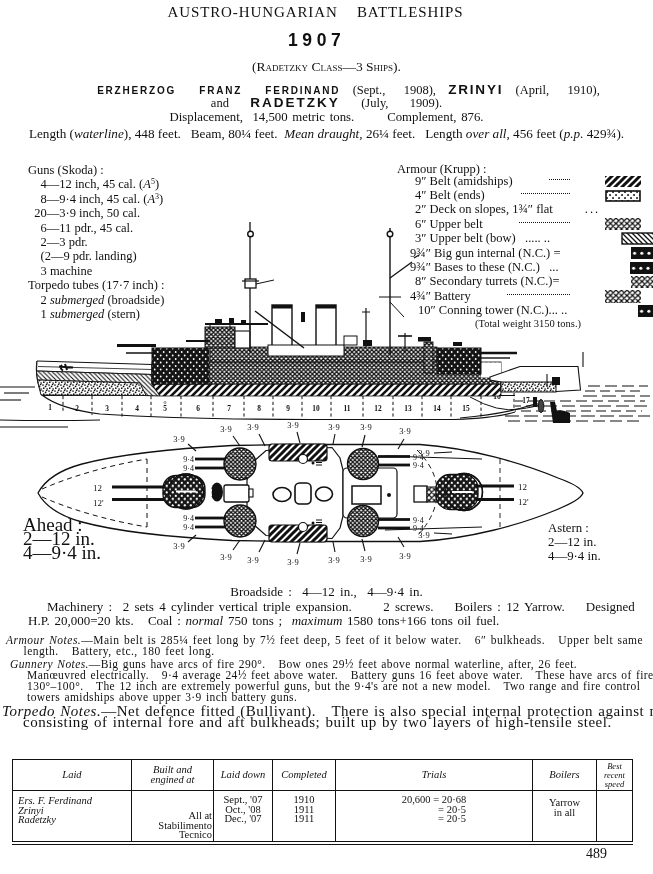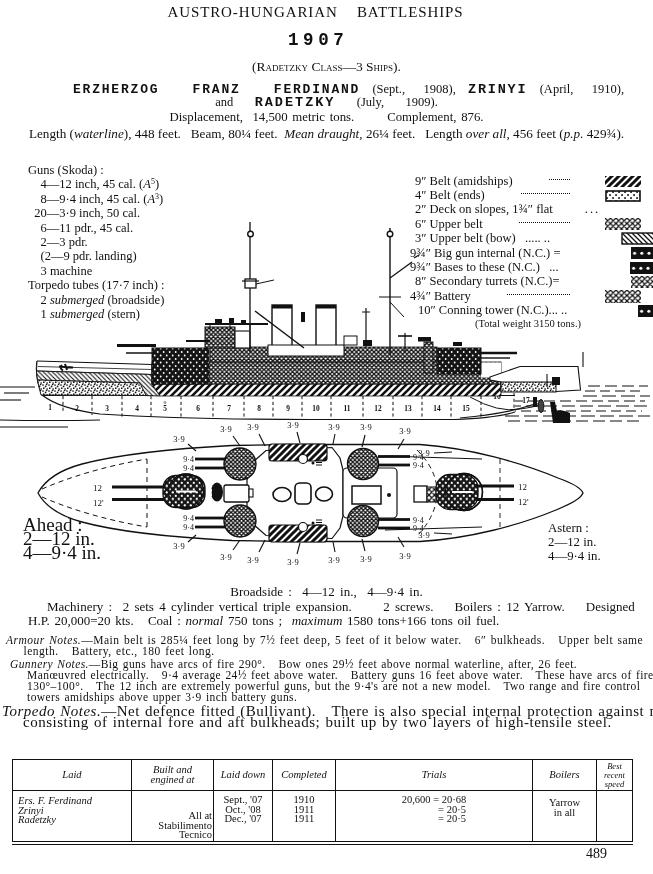--- a/index.html
+++ b/index.html
@@ -1,51 +1,54 @@
 <!DOCTYPE html>
 <html><head>
 <meta charset="utf-8">
 <style>
   html,body{margin:0;padding:0;background:#fff;}
   #page{position:relative;width:653px;height:874px;background:#ffffff;overflow:hidden;
         font-family:"Liberation Serif",serif;color:#111;}
   .abs{position:absolute;}
   .ctr{width:653px;text-align:center;}
-  .sans{font-family:Liberation Mono, monospace;}
+  .sans{font-family:Liberation Sans, sans-serif;}
   .sc{font-variant:small-caps;}
   .arow{display:flex;align-items:center;height:14.4px;white-space:nowrap;gap:32px;}
   .lead{flex:1;border-bottom:1.6px dotted #111;margin:0 3px 4px 4px;}
   .arow svg{flex:none;margin-left:auto;}
   td{border:1px solid #111;line-height:9.6px;}
   td.th{text-align:center;vertical-align:middle;font-size:10.5px;}
 </style>
 </head>
 <body>
 <div id="page">
 
   <div class="abs ctr" style="top:4px;left:-11px;font-size:15px;letter-spacing:0.9px;word-spacing:5px;">AUSTRO-HUNGARIAN&nbsp; BATTLESHIPS</div>
   <div class="abs sans" style="left:288px;top:30px;font-size:17.5px;font-weight:bold;letter-spacing:4.6px;">1907</div>
   <div class="abs ctr" style="top:59px;font-size:13.5px;"><span class="sc">(Radetzky Class—3 Ships).</span></div>
-  <div class="abs ctr" style="top:82px;left:10px;font-size:12.5px;word-spacing:3px;"><b class="sans" style="font-size:13px;letter-spacing:1.8px;word-spacing:7px;padding-left:24px;">ERZHERZOG&nbsp; FRANZ&nbsp; FERDINAND</b>&nbsp; (Sept.,&nbsp;&nbsp; 1908),&nbsp; <b class="sans" style="font-size:13.5px;letter-spacing:1.8px;">ZRINYI</b>&nbsp; (April,&nbsp;&nbsp; 1910),</div>
+  <div class="abs ctr" style="top:82px;left:10px;font-size:12.5px;word-spacing:3px;"><b class="sans" style="font-size:10px;letter-spacing:1.8px;word-spacing:7px;padding-left:24px;">ERZHERZOG&nbsp; FRANZ&nbsp; FERDINAND</b>&nbsp; (Sept.,&nbsp;&nbsp; 1908),&nbsp; <b class="sans" style="font-size:13.5px;letter-spacing:1.8px;">ZRINYI</b>&nbsp; (April,&nbsp;&nbsp; 1910),</div>
   <div class="abs ctr" style="top:95px;font-size:12.5px;word-spacing:4px;">and &nbsp;&nbsp;<b class="sans" style="font-size:13.5px;letter-spacing:2px;">RADETZKY</b>&nbsp;&nbsp; (July,&nbsp;&nbsp; 1909).</div>
   <div class="abs ctr" style="top:110px;font-size:12.8px;word-spacing:1.5px;">Displacement,&nbsp; 14,500 metric tons.&nbsp;&nbsp;&nbsp;&nbsp;&nbsp;&nbsp;&nbsp;Complement, 876.</div>
   <div class="abs ctr" style="top:126px;font-size:13.2px;">Length (<i>waterline</i>), 448 feet.&nbsp;&nbsp; Beam, 80¼ feet.&nbsp;&nbsp;<i>Mean draught</i>, 26¼ feet.&nbsp;&nbsp; Length <i>over all</i>, 456 feet (<i>p.p.</i> 429¾).</div>
 
   <div class="abs" style="left:28px;top:163px;font-size:12.5px;line-height:14.4px;white-space:pre;">Guns (Skoda) :
     4—12 inch, 45 cal. (<i>A</i><sup style="font-size:8px;line-height:0;vertical-align:4px;">5</sup>)
     8—9·4 inch, 45 cal. (<i>A</i><sup style="font-size:8px;line-height:0;vertical-align:4px;">3</sup>)
   20—3·9 inch, 50 cal.
     6—11 pdr., 45 cal.
     2—3 pdr.
     (2—9 pdr. landing)
     3 machine
 Torpedo tubes (17·7 inch) :
     2 <i>submerged</i> (broadside)
     1 <i>submerged</i> (stern)</div>
 
+  <div class="abs" style="left:397px;top:162px;width:245px;font-size:12.5px;">
+    <div>Armour (Krupp) :</div>
+  </div>
   <svg width="0" height="0" style="position:absolute">
     <defs>
       <pattern id="p9" patternUnits="userSpaceOnUse" width="7" height="7" patternTransform="rotate(0)">
         <rect width="7" height="7" fill="#fff"></rect>
         <path d="M-1,8 L8,-1 M2.5,11.5 L11.5,2.5 M-4.5,4.5 L4.5,-4.5" stroke="#111" stroke-width="3"></path>
       </pattern>
       <pattern id="pdot" patternUnits="userSpaceOnUse" width="6" height="6">
         <rect width="6" height="6" fill="#fff"></rect>
         <rect x="1.2" y="1.2" width="1.7" height="1.7" fill="#111"></rect>
         <rect x="4.2" y="4.2" width="1.7" height="1.7" fill="#111"></rect>

